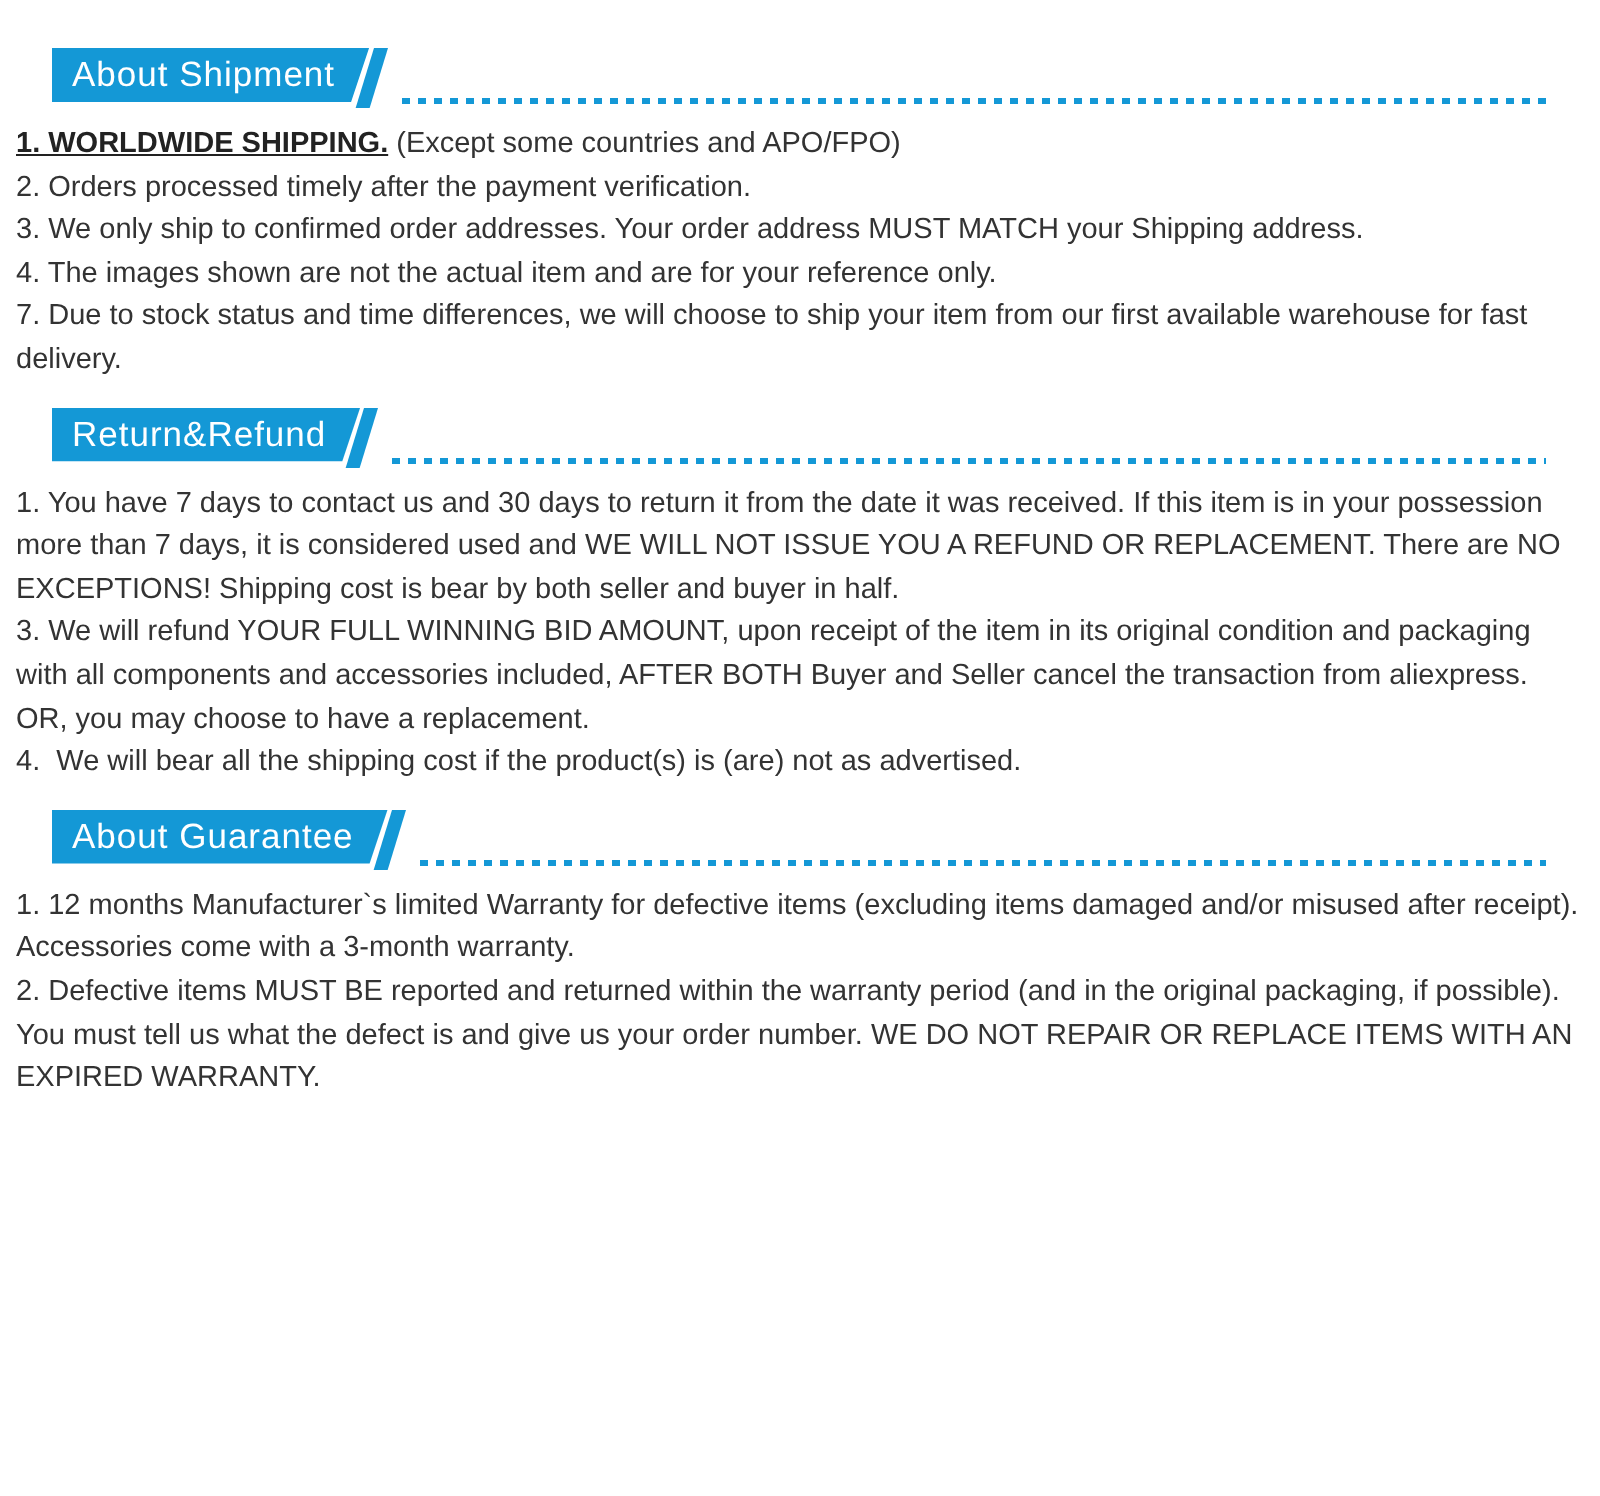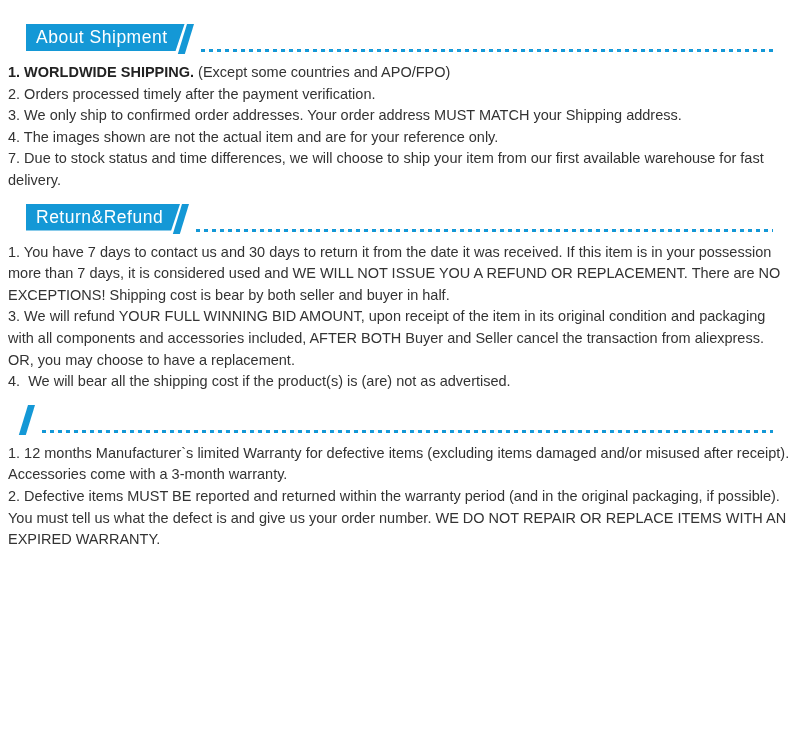--- a/index.html
+++ b/index.html
@@ -46,21 +46,21 @@
       var(--accent,#1498d6) 0 4px, transparent 4px 8px);
   }
 
   .sec-body{
     padding:7px 9px 0 8px;
     color:#333333;
     font-size:14.5px;
     line-height:21.6px;
   }
   .sec-body p{margin:0;}
-  .sec-body strong{font-weight:bold;color:#222;}
+  .sec-body strong{font-weight:bold;color:#222;text-decoration:underline;}
 </style>
 </head>
 <body>
 
 <div class="page">
 
   <section class="policy-section">
     <div class="sec-header">
       <div class="banner"><span>About Shipment</span></div>
       <div class="slash"></div>
@@ -83,20 +83,21 @@
     </div>
     <div class="sec-body">
       <p>1. You have 7 days to contact us and 30 days to return it from the date it was received. If this item is in your possession more than 7 days, it is considered used and WE WILL NOT ISSUE YOU A REFUND OR REPLACEMENT. There are NO EXCEPTIONS! Shipping cost is bear by both seller and buyer in half.</p>
       <p>3. We will refund YOUR FULL WINNING BID AMOUNT, upon receipt of the item in its original condition and packaging with all components and accessories included, AFTER BOTH Buyer and Seller cancel the transaction from aliexpress. OR, you may choose to have a replacement.</p>
       <p>4.&nbsp; We will bear all the shipping cost if the product(s) is (are) not as advertised.</p>
     </div>
   </section>
 
   <section class="policy-section">
     <div class="sec-header">
+      <div class="banner"><span>About Guarantee</span></div>
       <div class="slash"></div>
       <div class="dotted"></div>
     </div>
     <div class="sec-body">
       <p>1. 12 months Manufacturer`s limited Warranty for defective items (excluding items damaged and/or misused after receipt). Accessories come with a 3-month warranty.</p>
       <p>2. Defective items MUST BE reported and returned within the warranty period (and in the original packaging, if possible). You must tell us what the defect is and give us your order number. WE DO NOT REPAIR OR REPLACE ITEMS WITH AN EXPIRED WARRANTY.</p>
     </div>
   </section>
 
   <section class="policy-section">

